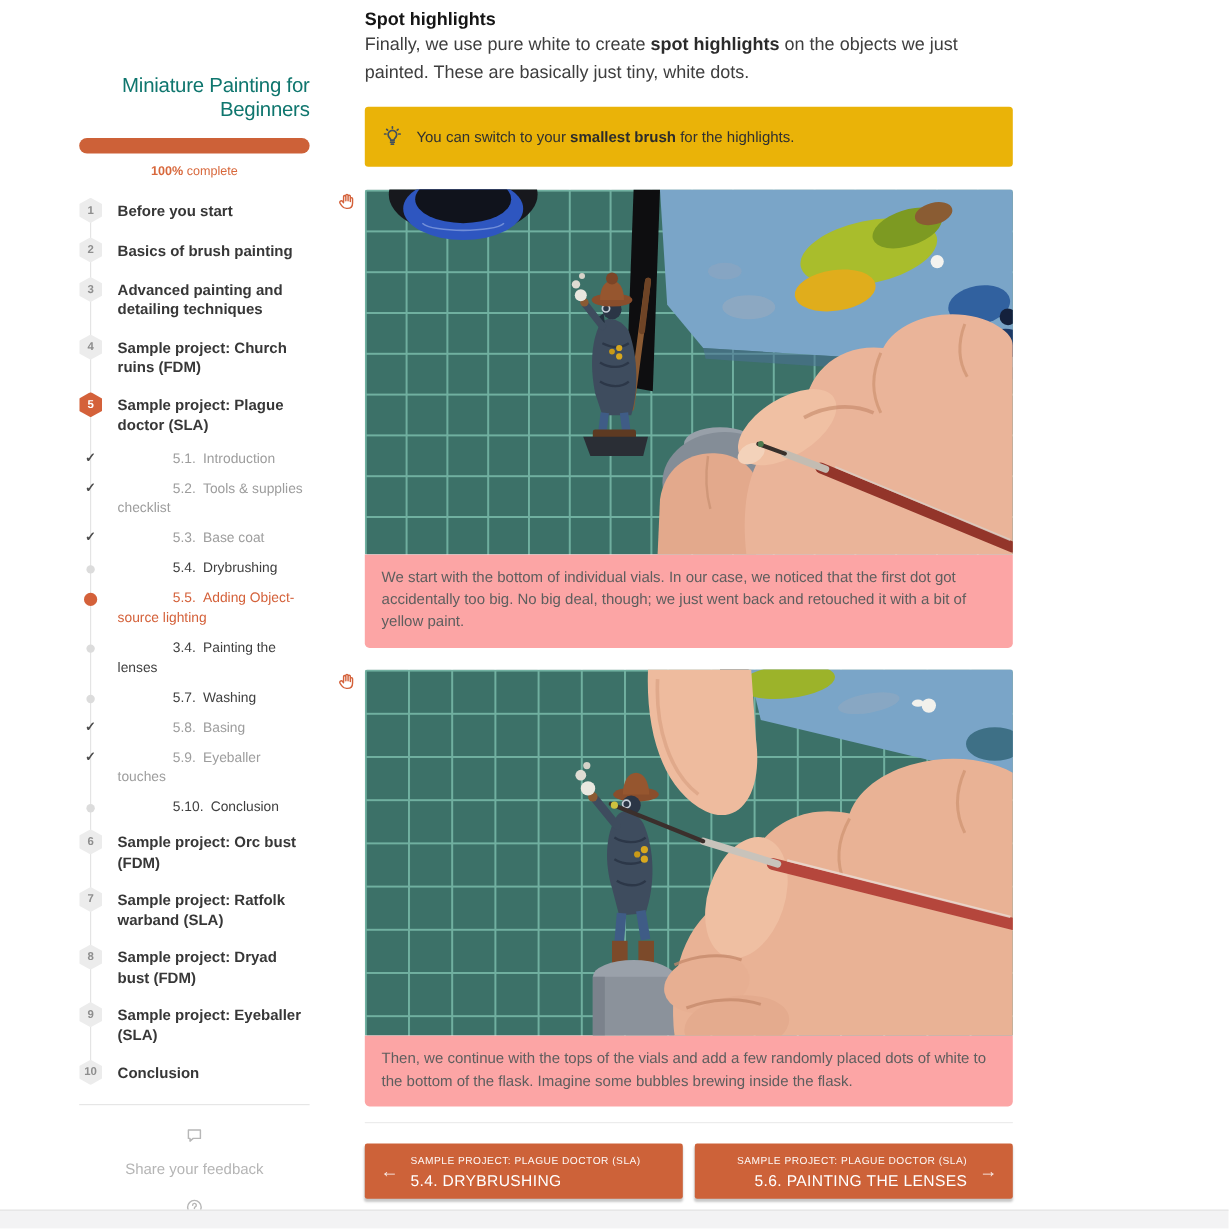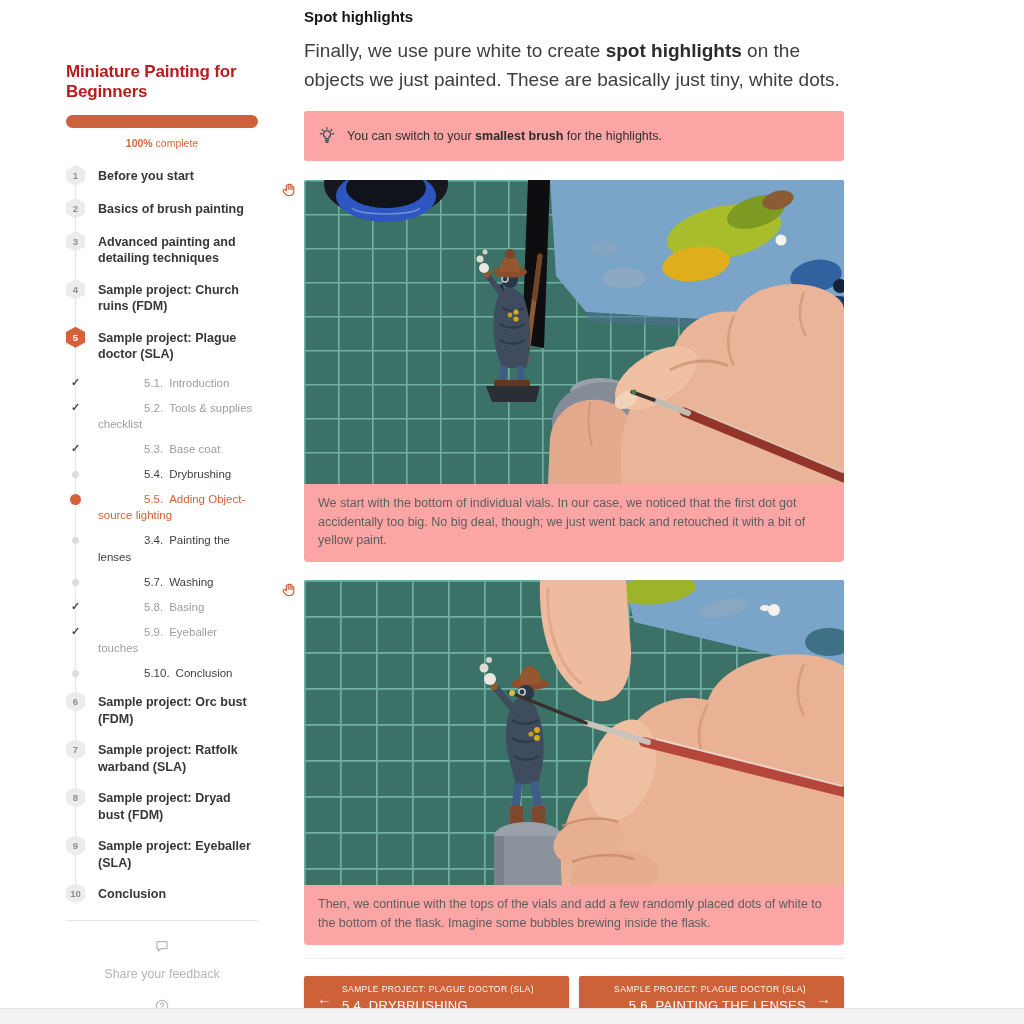--- a/index.html
+++ b/index.html
@@ -2,21 +2,21 @@
 <html><head>
 <meta charset="utf-8">
 <style>
   * { margin:0; padding:0; box-sizing:border-box; }
   html,body { width:1024px; height:1024px; }
   body { font-family:"Liberation Sans", sans-serif; background:#fff; }
   .page { position:relative; width:1024px; height:1024px; background:#fff; overflow:hidden; }
 
   
   .sidebar { position:absolute; left:66px; top:62px; width:192px; }
-  .course-title { color:#b91c1c; font-weight:bold; font-size:17px; line-height:1.17; letter-spacing:-0.2px; }
+  .course-title { color:#0f766e; font-weight:normal; font-size:17px; line-height:1.17; letter-spacing:-0.2px;text-align:right; }
   .progress-track { margin-top:13px; height:13px; border-radius:7px; background:#cd6138; }
   .progress-label { margin-top:9px; text-align:center; color:#d8683c; font-size:10.5px; }
   .progress-label .pct { font-weight:bold; }
 
   .nav { margin-top:16px; position:relative; }
   .nav-line { position:absolute; left:9px; top:8px; bottom:16px; width:1px; background:#e4e4e4; }
   .chapter { position:relative; display:flex; gap:13px; margin-bottom:12px; align-items:flex-start; cursor:pointer; }
   .hex { flex:0 0 19px; width:19px; height:21px; margin-top:0px;
          clip-path:polygon(50% 0,100% 25%,100% 75%,50% 100%,0 75%,0 25%);
          background:#ececec; color:#8e8e8e; font-size:9.5px; font-weight:bold;
@@ -36,23 +36,23 @@
   .subitem.active .si-text { color:#d4613a; }
   .si-num { margin-right:6px;padding-left:46px; }
 
   .sidebar-divider { border:none; border-top:1px solid #e6e6e6; margin-top:16px; }
   .footer-link { display:flex; gap:13px; align-items:center; color:#b5b5b5; font-size:12.5px; margin-top:17px; cursor:pointer;flex-direction:column; }
   .footer-link svg { flex:0 0 16px; }
 
   
   .main { position:absolute; left:304px; top:0; width:540px; }
   .lesson-title { margin-top:8px; font-size:15px; font-weight:bold; color:#151515; }
-  .intro { margin-top:11px; font-size:19px; color:#3e3e3e; line-height:1.55; }
+  .intro { margin-top:1px; font-size:15px; color:#3e3e3e; line-height:1.55; }
   .intro b, .tip b { color:#2b2b2b; }
-  .tip { margin-top:16px; background:#fca5a5; border-radius:3px; padding:15px 13px;
+  .tip { margin-top:16px; background:#eab308; border-radius:3px; padding:15px 13px;
          display:flex; gap:10px; align-items:center; font-size:12.5px; color:#303030; }
   .tip svg { flex:0 0 20px; }
 
   .figure { position:relative; margin-top:19px; }
   .hand-badge { position:absolute; left:-23px; top:2px; width:16px; height:16px; }
   .fig-img { display:block; width:540px; border-radius:2px 2px 0 0; }
   .caption { background:#fca5a5; border-radius:0 0 4px 4px; padding:10px 14px 12px;
              font-size:12.5px; color:#5e5e5e; line-height:1.5; }
 
   .bottom-divider { border:none; border-top:1px solid #ececec; margin-top:13px; }

